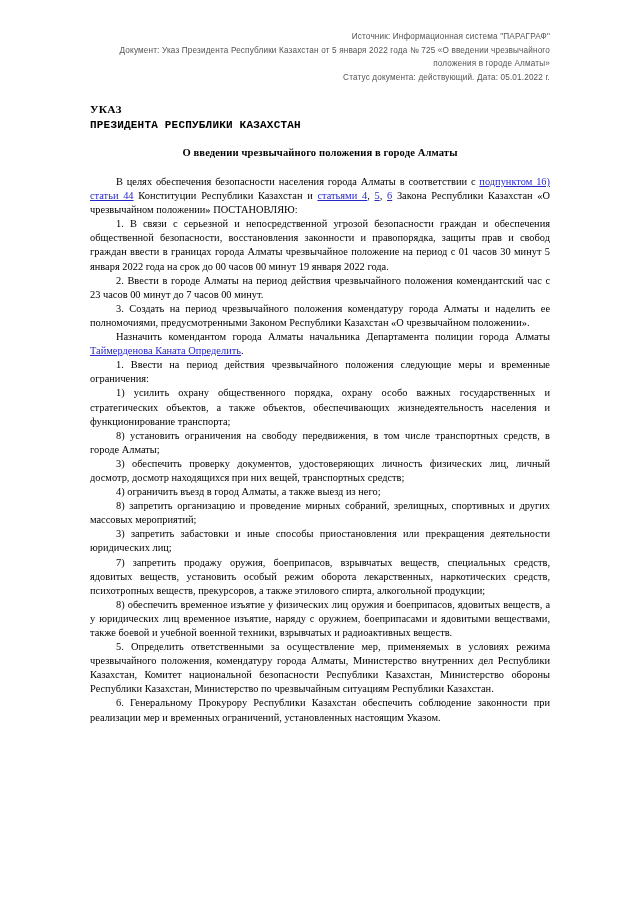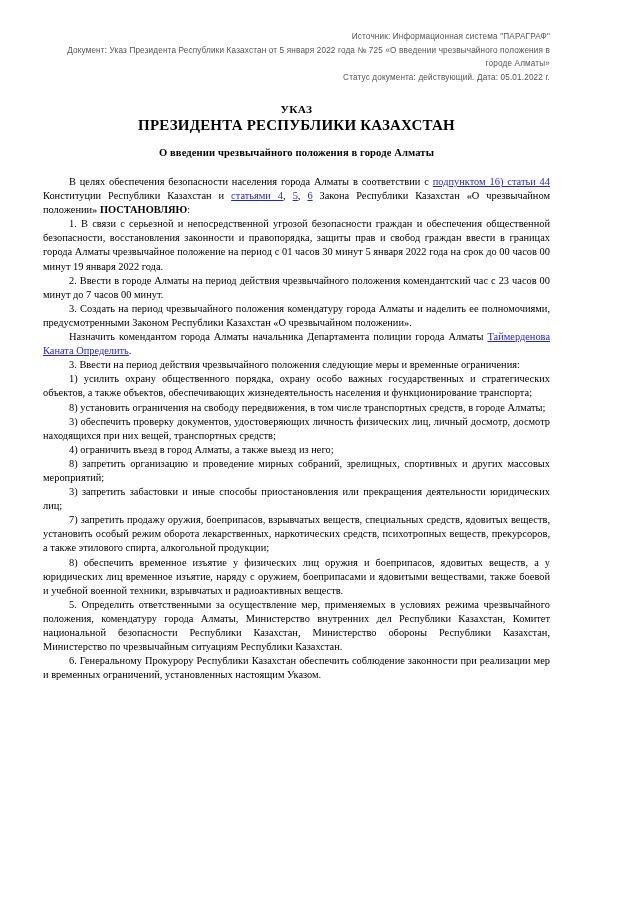--- a/index.html
+++ b/index.html
@@ -11,54 +11,54 @@
     width: 640px;
     height: 905px;
     font-family: "Liberation Serif", "DejaVu Serif", serif;
     color: #000000;
     overflow: hidden;
   }
   .page {
     width: 640px;
     height: 905px;
     box-sizing: border-box;
-    padding: 30px 90px 0 43px;
+    padding: 30px 90px 0 90px;
     position: relative;
   }
 
   
   .doc-meta {
     font-family: "Liberation Sans", "DejaVu Sans", sans-serif;
     font-size: 8.2px;
     line-height: 13.5px;
     color: #555555;
     text-align: right;
     margin: 0 0 0 0;
     letter-spacing: 0.15px;
   }
   .doc-meta .meta-line { display: block; white-space: normal; }
   .meta-source  { margin-left: 60px; }
   .meta-docline { margin-left: 0px; }
   .meta-status  { margin-left: 120px; }
 
   
   .title-block {
-    text-align: center;
     font-weight: bold;
     margin-top: 18px;
   }
   .title-main {
     font-size: 11.4px;
     line-height: 15.5px;
     letter-spacing: 0.3px;
   }
   .title-sub {
-    font-size: 15px;
+    font-size: 11px;
     line-height: 15.5px;
     letter-spacing: 0.2px;
+    font-family: Liberation Mono, monospace;
   }
   .subject {
     text-align: center;
     font-weight: bold;
     font-size: 10.6px;
     line-height: 15px;
     margin-top: 12px;
     letter-spacing: 0.1px;
   }
 
@@ -68,21 +68,21 @@
   }
   p.para {
     margin: 0;
     text-align: justify;
     text-justify: inter-word;
     font-size: 10.4px;
     line-height: 14.1px;
     text-indent: 26px;
     hyphens: none;
   }
-  b.strong { font-weight: bold; }
+  b.strong { font-weight: normal; }
   a.doclink {
     color: #2828c8;
     text-decoration: underline;
     cursor: pointer;
   }
 </style>
 </head>
 <body>
 
 <div class="page">
@@ -103,21 +103,21 @@
   <div class="body-block">
 
     <p class="para"><span>В целях обеспечения безопасности населения города Алматы в соответствии с </span><a class="doclink" href="#">подпунктом 16) статьи 44</a><span> Конституции Республики Казахстан и </span><a class="doclink" href="#">статьями 4</a><span>, </span><a class="doclink" href="#">5</a><span>, </span><a class="doclink" href="#">6</a><span> Закона Республики Казахстан «О чрезвычайном положении» </span><b class="strong">ПОСТАНОВЛЯЮ</b><span>:</span></p>
 
     <p class="para">1. В связи с серьезной и непосредственной угрозой безопасности граждан и обеспечения общественной безопасности, восстановления законности и правопорядка, защиты прав и свобод граждан ввести в границах города Алматы чрезвычайное положение на период с 01 часов 30 минут 5 января 2022 года на срок до 00 часов 00 минут 19 января 2022 года.</p>
     <p class="para">2. Ввести в городе Алматы на период действия чрезвычайного положения комендантский час с 23 часов 00 минут до 7 часов 00 минут.</p>
     <p class="para">3. Создать на период чрезвычайного положения комендатуру города Алматы и наделить ее полномочиями, предусмотренными Законом Республики Казахстан «О чрезвычайном положении».</p>
 
     <p class="para"><span>Назначить комендантом города Алматы начальника Департамента полиции города Алматы </span><a class="doclink" href="#">Таймерденова Каната Определить</a><span>.</span></p>
 
-    <p class="para">3. Ввести на период действия чрезвычайного положения следующие меры и временные ограничения:</p>
+    <p class="para">1. Ввести на период действия чрезвычайного положения следующие меры и временные ограничения:</p>
 
     <p class="para">1) усилить охрану общественного порядка, охрану особо важных государственных и стратегических объектов, а также объектов, обеспечивающих жизнедеятельность населения и функционирование транспорта;</p>
     <p class="para">8) установить ограничения на свободу передвижения, в том числе транспортных средств, в городе Алматы;</p>
     <p class="para">3) обеспечить проверку документов, удостоверяющих личность физических лиц, личный досмотр, досмотр находящихся при них вещей, транспортных средств;</p>
     <p class="para">4) ограничить въезд в город Алматы, а также выезд из него;</p>
     <p class="para">8) запретить организацию и проведение мирных собраний, зрелищных, спортивных и других массовых мероприятий;</p>
     <p class="para">3) запретить забастовки и иные способы приостановления или прекращения деятельности юридических лиц;</p>
     <p class="para">7) запретить продажу оружия, боеприпасов, взрывчатых веществ, специальных средств, ядовитых веществ, установить особый режим оборота лекарственных, наркотических средств, психотропных веществ, прекурсоров, а также этилового спирта, алкогольной продукции;</p>
     <p class="para">8) обеспечить временное изъятие у физических лиц оружия и боеприпасов, ядовитых веществ, а у юридических лиц временное изъятие, наряду с оружием, боеприпасами и ядовитыми веществами, также боевой и учебной военной техники, взрывчатых и радиоактивных веществ.</p>
 

